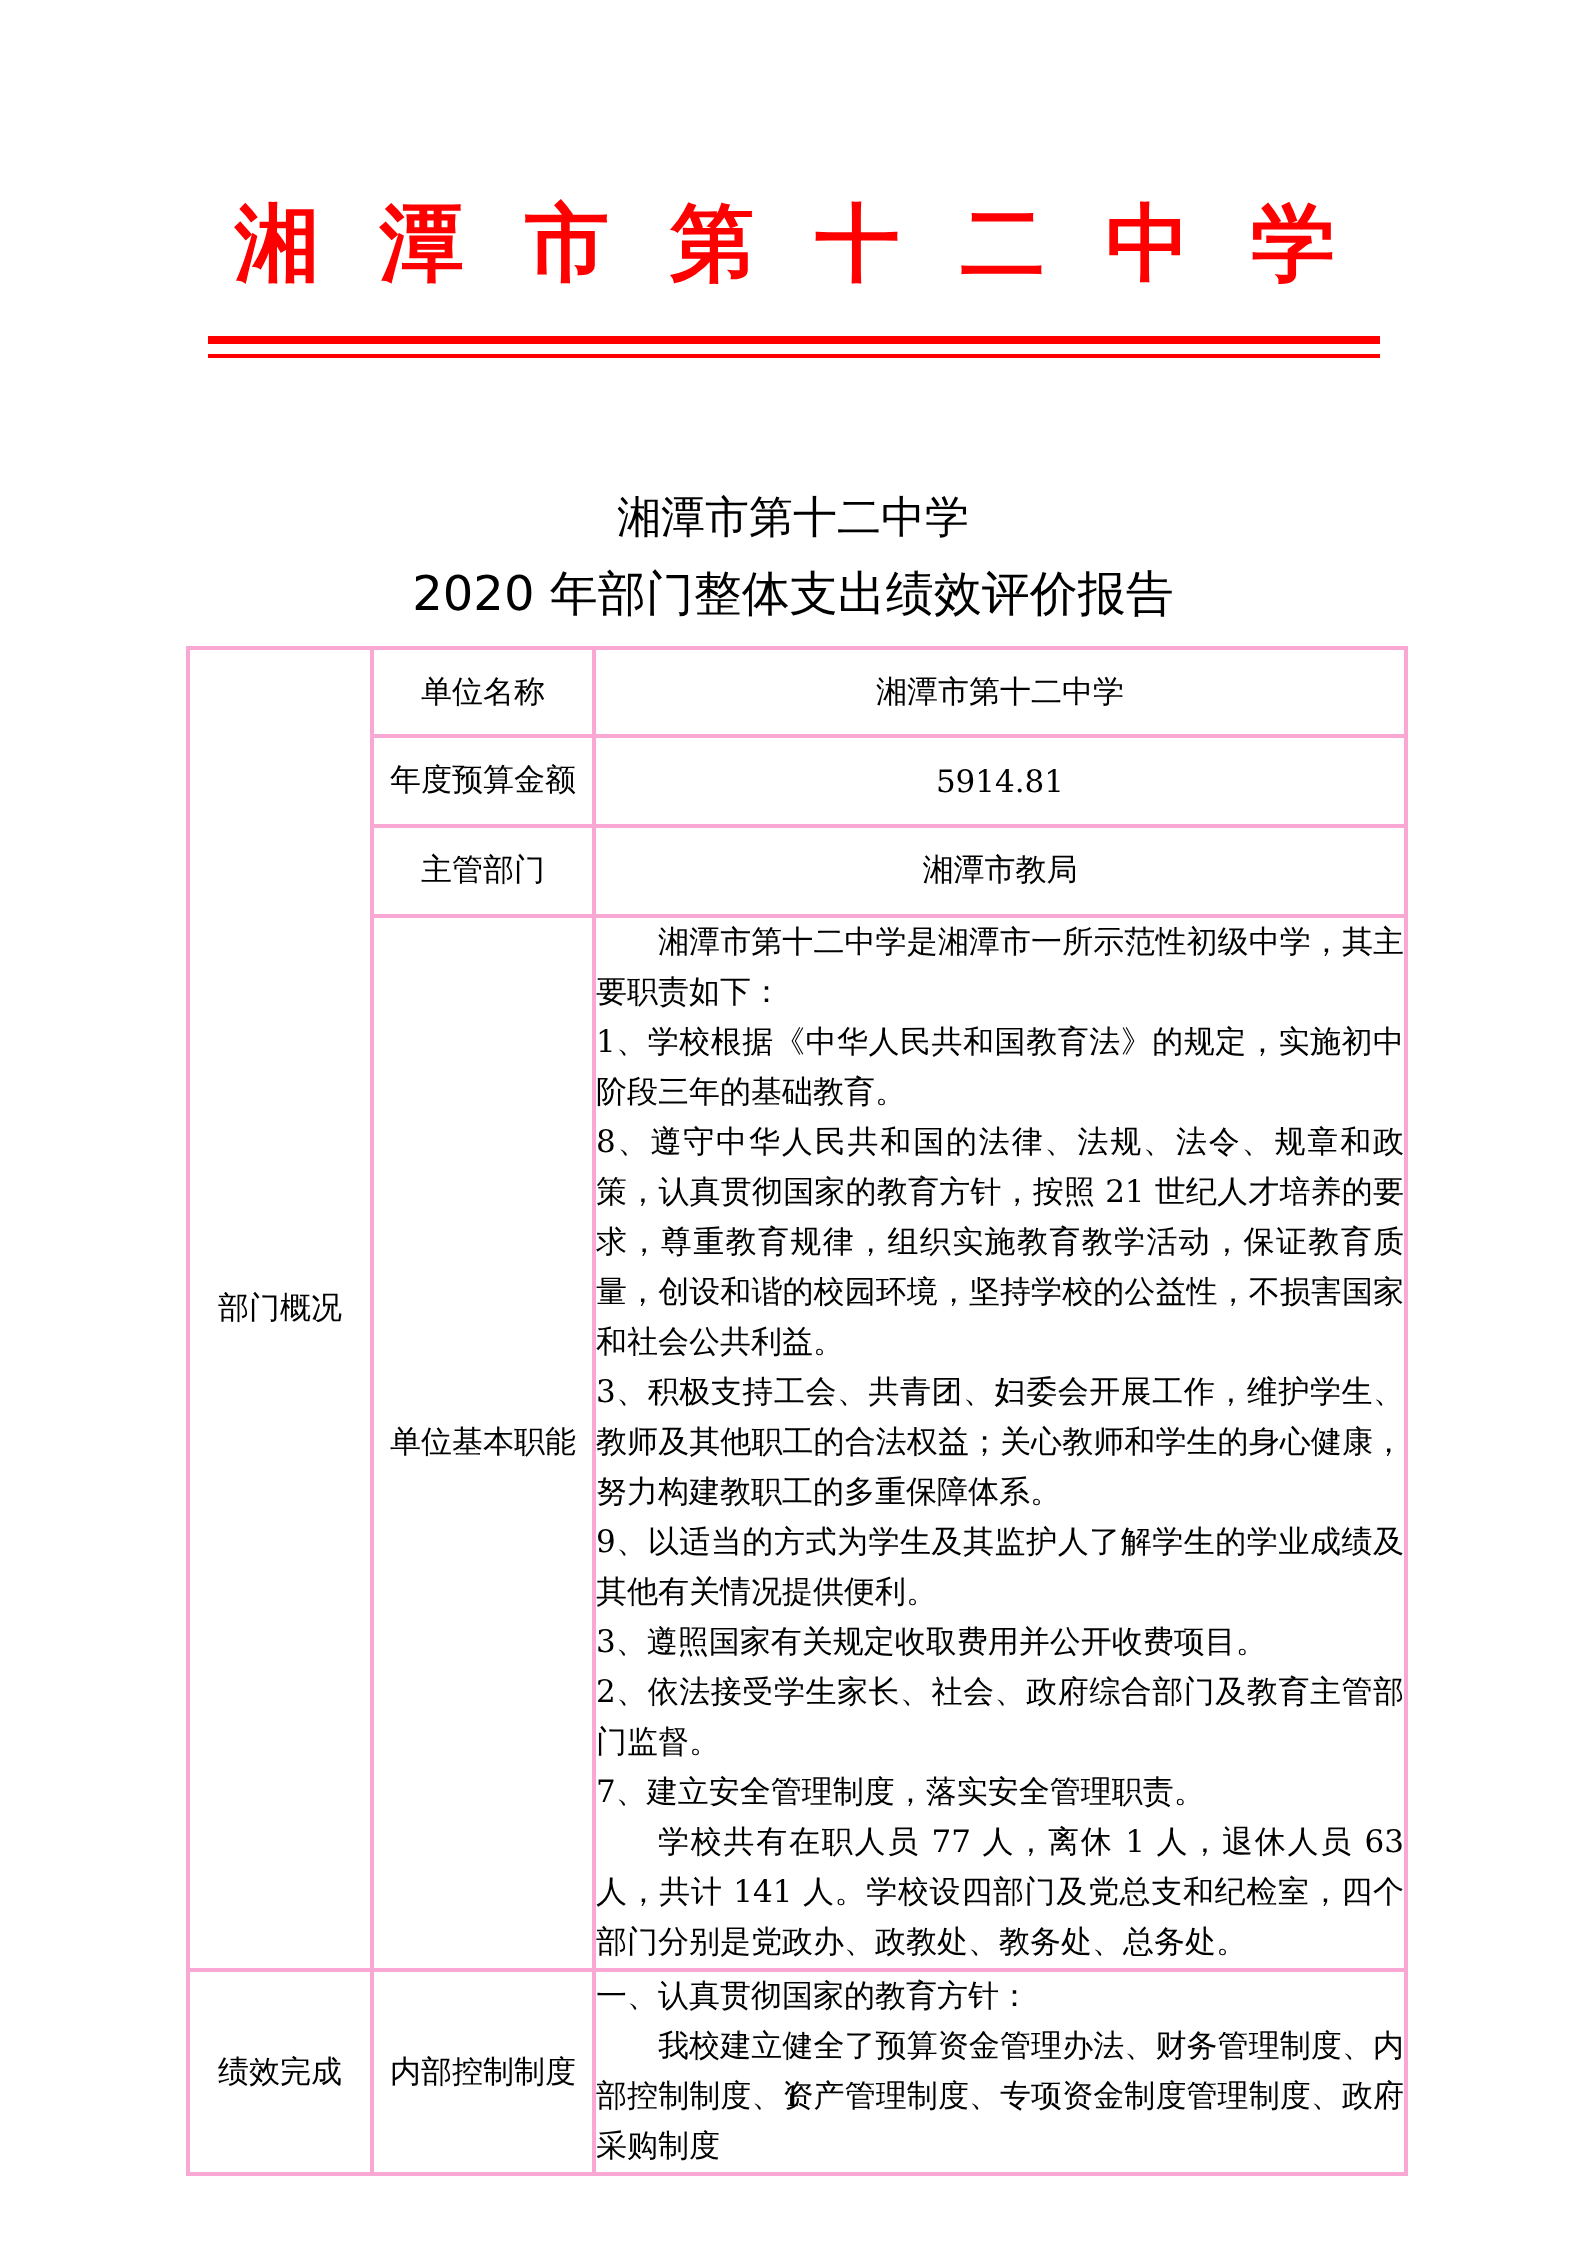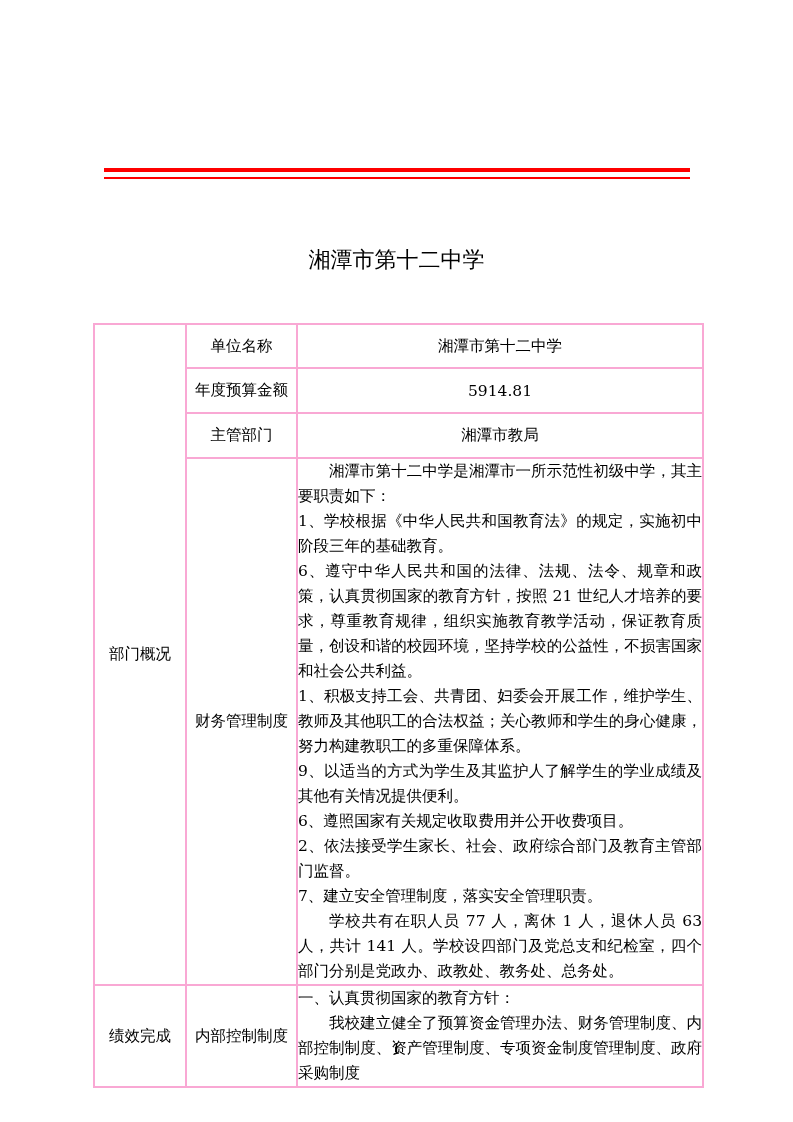--- a/index.html
+++ b/index.html
@@ -99,24 +99,26 @@
     text-align: center;
     font-size: 14px;
     line-height: 18px;
   }
 </style>
 </head>
 <body>
 
 <div class="page">
 
+  <div class="letterhead-title">湘 潭 市 第 十 二 中 学</div>
   <div class="rule rule-thick"></div>
   <div class="rule rule-thin"></div>
 
   <div class="doc-title-1">湘潭市第十二中学</div>
+  <div class="doc-title-2">2020 年部门整体支出绩效评价报告</div>
 
   <table class="report">
     <colgroup>
       <col style="width:92px">
       <col style="width:111px">
       <col style="width:406px">
     </colgroup>
     <tbody>
       <tr class="row-small-1">
         <td class="cell-label" rowspan="4">部门概况</td>
@@ -125,28 +127,28 @@
       </tr>
       <tr class="row-small-2">
         <td class="cell-label">年度预算金额</td>
         <td class="cell-value">5914.81</td>
       </tr>
       <tr class="row-small-3">
         <td class="cell-label">主管部门</td>
         <td class="cell-value">湘潭市教局</td>
       </tr>
       <tr class="row-functions">
-        <td class="cell-label">财务管理制度</td>
+        <td class="cell-label">单位基本职能</td>
         <td class="cell-long">
           <p class="indent">湘潭市第十二中学是湘潭市一所示范性初级中学，其主要职责如下：</p>
           <p>1、学校根据《中华人民共和国教育法》的规定，实施初中阶段三年的基础教育。</p>
-          <p>6、遵守中华人民共和国的法律、法规、法令、规章和政策，认真贯彻国家的教育方针，按照 21 世纪人才培养的要求，尊重教育规律，组织实施教育教学活动，保证教育质量，创设和谐的校园环境，坚持学校的公益性，不损害国家和社会公共利益。</p>
-          <p>1、积极支持工会、共青团、妇委会开展工作，维护学生、教师及其他职工的合法权益；关心教师和学生的身心健康，努力构建教职工的多重保障体系。</p>
+          <p>8、遵守中华人民共和国的法律、法规、法令、规章和政策，认真贯彻国家的教育方针，按照 21 世纪人才培养的要求，尊重教育规律，组织实施教育教学活动，保证教育质量，创设和谐的校园环境，坚持学校的公益性，不损害国家和社会公共利益。</p>
+          <p>3、积极支持工会、共青团、妇委会开展工作，维护学生、教师及其他职工的合法权益；关心教师和学生的身心健康，努力构建教职工的多重保障体系。</p>
           <p>9、以适当的方式为学生及其监护人了解学生的学业成绩及其他有关情况提供便利。</p>
-          <p>6、遵照国家有关规定收取费用并公开收费项目。</p>
+          <p>3、遵照国家有关规定收取费用并公开收费项目。</p>
           <p>2、依法接受学生家长、社会、政府综合部门及教育主管部门监督。</p>
           <p>7、建立安全管理制度，落实安全管理职责。</p>
           <p class="indent">学校共有在职人员 77 人，离休 1 人，退休人员 63 人，共计 141 人。学校设四部门及党总支和纪检室，四个部门分别是党政办、政教处、教务处、总务处。</p>
         </td>
       </tr>
       <tr class="row-performance">
         <td class="cell-label">绩效完成</td>
         <td class="cell-label">内部控制制度</td>
         <td class="cell-long">
           <p>一、认真贯彻国家的教育方针：</p>

